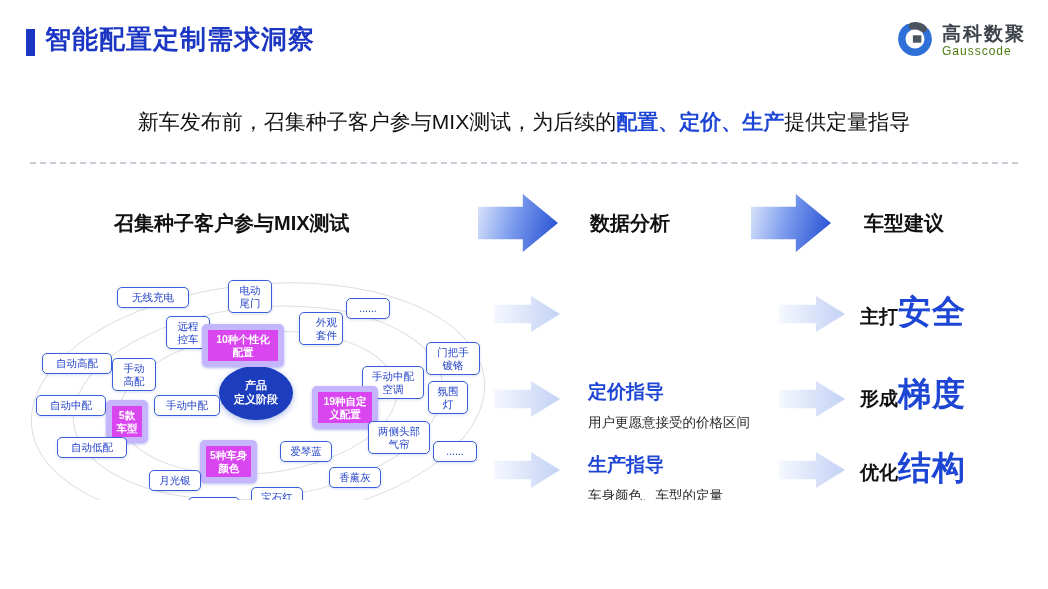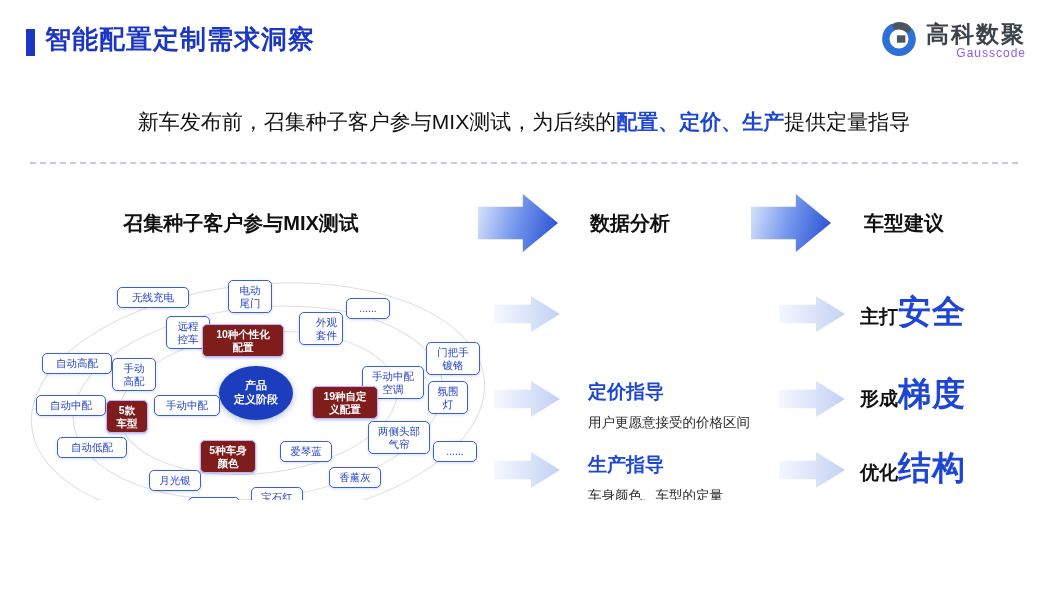--- a/index.html
+++ b/index.html
@@ -4,33 +4,33 @@
 <style>
   * { margin:0; padding:0; box-sizing:border-box; }
   html,body { background:#fff; }
   body { font-family:"Liberation Sans","DejaVu Sans",sans-serif; }
   .slide { position:relative; width:1048px; height:500px; background:#fff; overflow:hidden; }
 
   
   .title-bar { position:absolute; left:26px; top:29px; width:9px; height:27px; background:#1B36C2; }
   .page-title { position:absolute; left:45px; top:22px; font-size:26px; font-weight:800; color:#1B36C2; letter-spacing:1px; }
   .logo { position:absolute; right:22px; top:20px; display:flex; align-items:center; gap:8px; }
-  .logo-text-main { font-size:23px; font-weight:800; color:#3d434b; letter-spacing:2px; line-height:1.1; }
-  .logo-text-sub { font-size:12px; color:#8b5cf6; letter-spacing:1px; line-height:1.1;text-align:right; }
+  .logo-text-main { font-size:19px; font-weight:800; color:#3d434b; letter-spacing:2px; line-height:1.1; }
+  .logo-text-sub { font-size:12px; color:#4d7c0f; letter-spacing:1px; line-height:1.1; }
 
   
   .subtitle { position:absolute; left:0; top:108px; width:100%; text-align:center; font-size:21px; color:#111; }
   .subtitle .hl { color:#1E46D5; font-weight:800; }
 
   .sep-top { position:absolute; left:30px; right:30px; top:162px; border-top:2px dashed #c7ccd6; }
   .sep-bottom { position:absolute; left:30px; right:30px; top:559px; border-top:1px dashed #e3e7ee; }
 
   
   .col-heading { position:absolute; top:210px; font-size:20px; font-weight:800; color:#111; }
-  .heading-left { left:102px; width:278px; text-align:center; }
+  .heading-left { left:114px; width:278px; }
   .heading-mid { left:590px; }
   .heading-right { left:864px; }
 
   
   .big-arrow { position:absolute; top:194px; width:80px; height:58px;
     background:linear-gradient(105deg,#dfe8fb 0%,#7b9bed 45%,#1f4ad0 100%);
     clip-path:polygon(0% 22%, 56% 22%, 56% 0%, 100% 50%, 56% 100%, 56% 78%, 0% 78%); }
   .big-arrow.a1 { left:478px; }
   .big-arrow.a2 { left:751px; }
 
@@ -44,21 +44,21 @@
   .orbit { position:absolute; border:1px solid #dedede; border-radius:50%; transform:rotate(-6deg); }
   .orbit.o1 { left:30px; top:24px; width:456px; height:238px; }
   .orbit.o2 { left:72px; top:47px; width:372px; height:192px; }
   .orbit.o3 { left:118px; top:72px; width:280px; height:142px; }
   .center-node { position:absolute; left:219px; top:106px; width:74px; height:54px; background:#1C3DBE;
     border-radius:50%; color:#fff; font-weight:700; display:flex; flex-direction:column; align-items:center;
     justify-content:center; font-size:11px; line-height:1.25; box-shadow:0 2px 6px rgba(28,61,190,.35); }
   .node { position:absolute; border-radius:5px; font-size:10.5px; line-height:1.2; text-align:center;
     padding:3px 4px; white-space:nowrap; }
   .node.outline { background:#fff; border:1px solid #3A5FD9; color:#2443C9; box-shadow:0 1px 3px rgba(40,80,200,.18); }
-  .node.filled { background:#7f1d1d; border:1px solid #c4b5fd; color:#fff; font-weight:700; box-shadow:0 1px 3px rgba(28,61,190,.35); }
+  .node.filled { background:#d946ef; border:6px solid #c4b5fd; color:#fff; font-weight:700; box-shadow:0 1px 3px rgba(28,61,190,.35); }
 
   
   .analysis-row { position:absolute; left:588px; width:220px; }
   .analysis-title { font-size:19px; font-weight:800; color:#1E46D5; }
   .analysis-desc { margin-top:9px; font-size:13.5px; color:#2b2b2b; }
 
   
   .suggest-row { position:absolute; left:860px; display:flex; align-items:baseline; }
   .suggest-prefix { font-size:19px; font-weight:800; color:#111; }
   .suggest-key { font-size:33px; font-weight:800; color:#1E46D5; letter-spacing:1px; }

